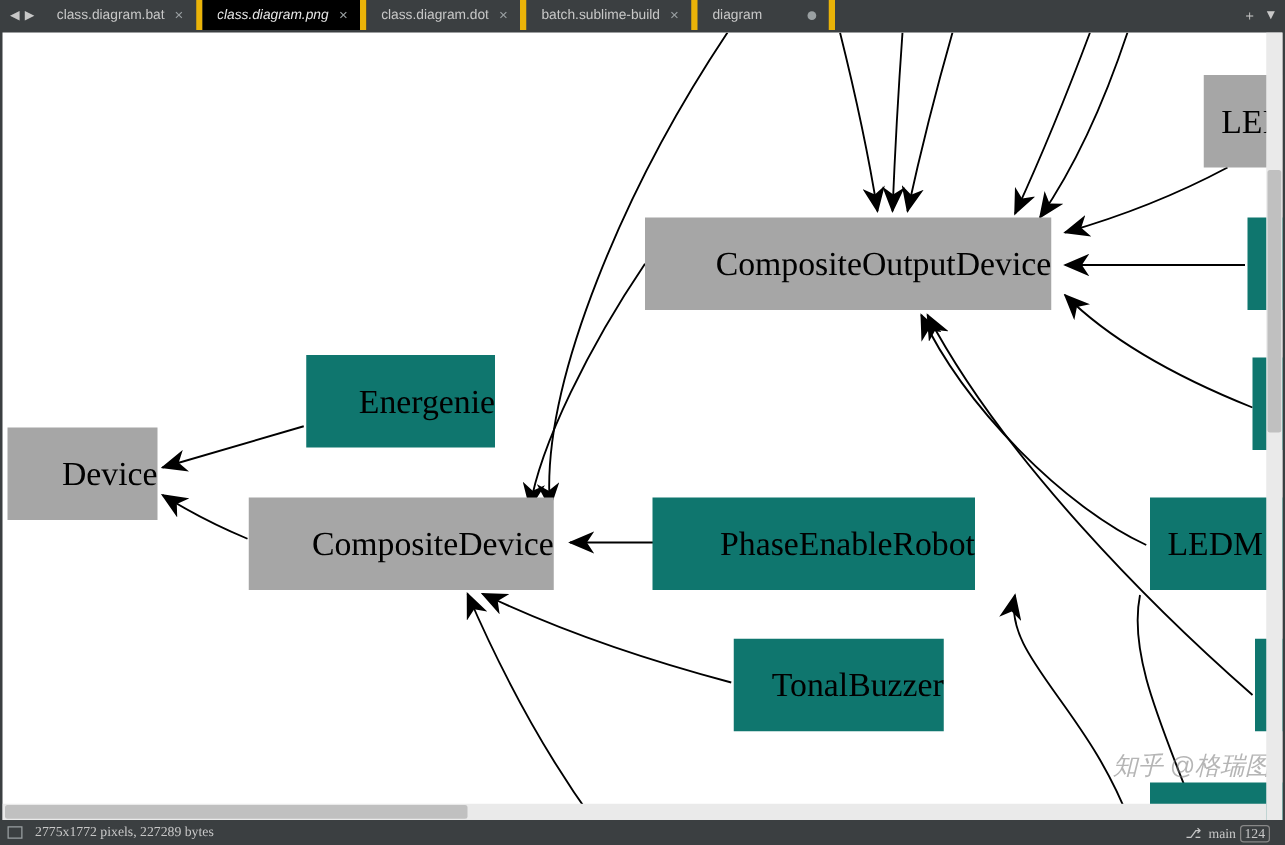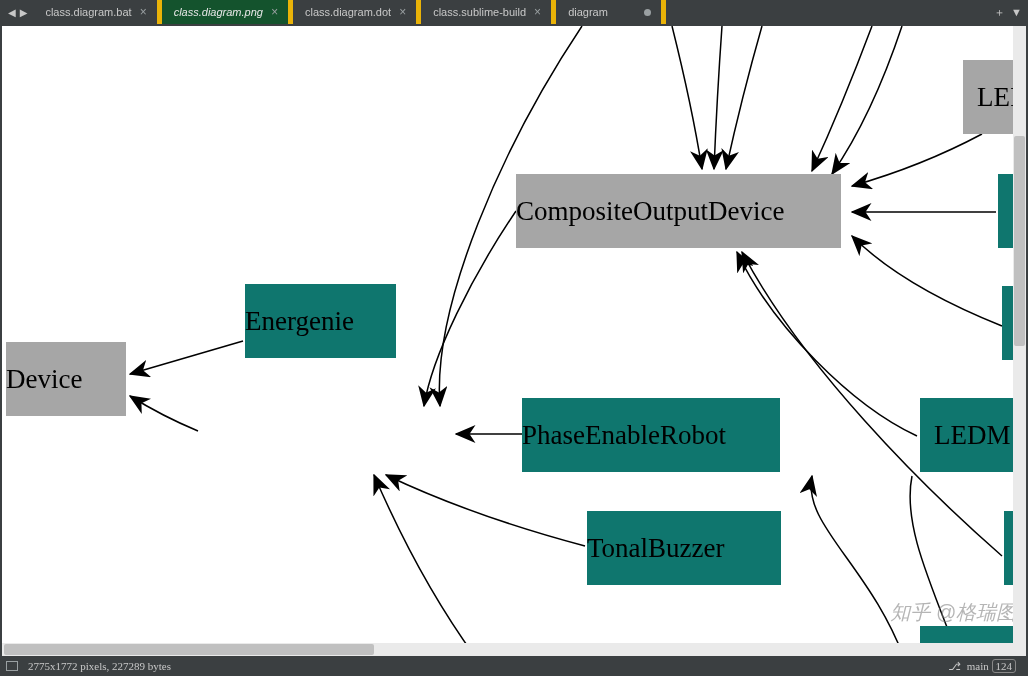--- a/index.html
+++ b/index.html
@@ -4,31 +4,31 @@
 <style>
   * { margin: 0; padding: 0; box-sizing: border-box; }
   html, body { width: 1028px; height: 676px; overflow: hidden; font-family: "Segoe UI", Arial, sans-serif; background: #3b3f41; }
   .window { width: 1028px; height: 676px; display: flex; flex-direction: column; background: #3b3f41; }
   
   .tabbar { height: 24px; background: #3b3f41; display: flex; align-items: stretch; padding-left: 2px; }
   .nav-arrows { display: flex; align-items: center; padding: 0 4px; }
   .nav-arrow { color: #c8c8c8; font-size: 10px; padding: 0 2px; cursor: pointer; }
   .tabs { display: flex; flex: 1 1 auto; }
   .tab { display: flex; align-items: center; padding: 0 10px 0 12px; font-size: 11px; color: #c8c8c8; min-width: 110px; border-right: 5px solid #eab308; position: relative; cursor: pointer; }
-  .tab.active { background: #14532d; color: #e8e8e8; font-style: italic; }
+  .tab.active { background: #000000; color: #e8e8e8; font-style: italic; }
   .tab .label { flex: 1 1 auto; white-space: nowrap; overflow: hidden; text-overflow: ellipsis; }
   .tab .close { margin-left: 8px; color: #9aa0a2; font-size: 12px; line-height: 1; }
   .tab .dirty { margin-left: 8px; width: 7px; height: 7px; border-radius: 50%; background: #9aa0a2; }
   .tab-tools { display: flex; align-items: center; padding: 0 6px; gap: 6px; }
   .tab-tool { color: #c8c8c8; font-size: 11px; cursor: pointer; }
   
   .content { flex: 1 1 auto; position: relative; background: #ffffff; border: 2px solid #3b3f41; border-bottom-width: 0; overflow: hidden; }
   .canvas { position: absolute; left: 0; top: 0; width: 1024px; height: 630px; }
   
-  .node { position: absolute; display: flex; align-items: center; justify-content: flex-start; font-family: "Times New Roman", serif; font-size: 27px; color: #000; white-space: nowrap; }
+  .node { position: absolute; display: flex; align-items: center; justify-content: flex-end; font-family: "Times New Roman", serif; font-size: 27px; color: #000; white-space: nowrap; }
   .gray { background: #a6a6a6; }
   .blue { background: #0f766e; }
   
   .v-scroll { position: absolute; right: 0; top: 0; bottom: 0; width: 13px; background: #eaeaea; }
   .v-thumb { position: absolute; left: 1px; right: 1px; background: #c0c0c0; border-radius: 2px; }
   .h-scroll { position: absolute; left: 0; right: 13px; bottom: 0; height: 13px; background: #eaeaea; }
   .h-thumb { position: absolute; top: 1px; bottom: 1px; background: #c0c0c0; border-radius: 2px; }
   
   .watermark { position: absolute; right: 10px; bottom: 30px; font-size: 20px; font-style: italic; color: rgba(120,120,120,0.55); font-family: "Microsoft YaHei", sans-serif; pointer-events: none; }
   
@@ -57,21 +57,21 @@
       </div>
       <div class="tab active">
         <span class="label">class.diagram.png</span>
         <span class="close">×</span>
       </div>
       <div class="tab">
         <span class="label">class.diagram.dot</span>
         <span class="close">×</span>
       </div>
       <div class="tab">
-        <span class="label">class.sublime-build</span>
+        <span class="label">batch.sublime-build</span>
         <span class="close">×</span>
       </div>
       <div class="tab">
         <span class="label">diagram</span>
         <span class="dirty"></span>
       </div>
     </div>
     <div class="tab-tools">
       <span class="tab-tool">＋</span>
       <span class="tab-tool">▼</span>
@@ -116,30 +116,33 @@
         <path d="M915,410 C850,380 770,300 735,226" fill="none" stroke="#000" stroke-width="1.5" marker-end="url(#ah)"></path>
 
         <path d="M1000,530 C920,460 800,340 740,226" fill="none" stroke="#000" stroke-width="1.5" marker-end="url(#ah)"></path>
         <path d="M905,640 C870,540 800,500 810,450" fill="none" stroke="#000" stroke-width="1.5" marker-end="url(#ah)"></path>
         <path d="M960,640 C930,560 900,500 910,450" fill="none" stroke="#000" stroke-width="1.5"></path>
       </svg>
 
       <div class="node gray" style="left:4px; top:316px; width:120px; height:74px;">
           <span>Device</span>
         </div>
+      <div class="node gray" style="left:197px; top:372px; width:244px; height:74px;">
+          <span>CompositeDevice</span>
+        </div>
       <div class="node gray" style="left:514px; top:148px; width:325px; height:74px;">
           <span>CompositeOutputDevice</span>
         </div>
       <div class="node blue" style="left:243px; top:258px; width:151px; height:74px;">
           <span>Energenie</span>
         </div>
       <div class="node blue" style="left:520px; top:372px; width:258px; height:74px;">
           <span>PhaseEnableRobot</span>
         </div>
-      <div class="node blue" style="left:585px; top:485px; width:194px; height:74px;">
+      <div class="node blue" style="left:585px; top:485px; width:168px; height:74px;">
           <span>TonalBuzzer</span>
         </div>
       <div class="node gray" style="left:961px; top:34px; width:80px; height:74px; justify-content:flex-start; padding-left:14px;">
           <span>LEI</span>
         </div>
       <div class="node blue" style="left:996px; top:148px; width:40px; height:74px;"></div>
       <div class="node blue" style="left:1000px; top:260px; width:40px; height:74px;"></div>
       <div class="node blue" style="left:918px; top:372px; width:120px; height:74px; justify-content:flex-start; padding-left:14px;">
           <span>LEDM</span>
         </div>

